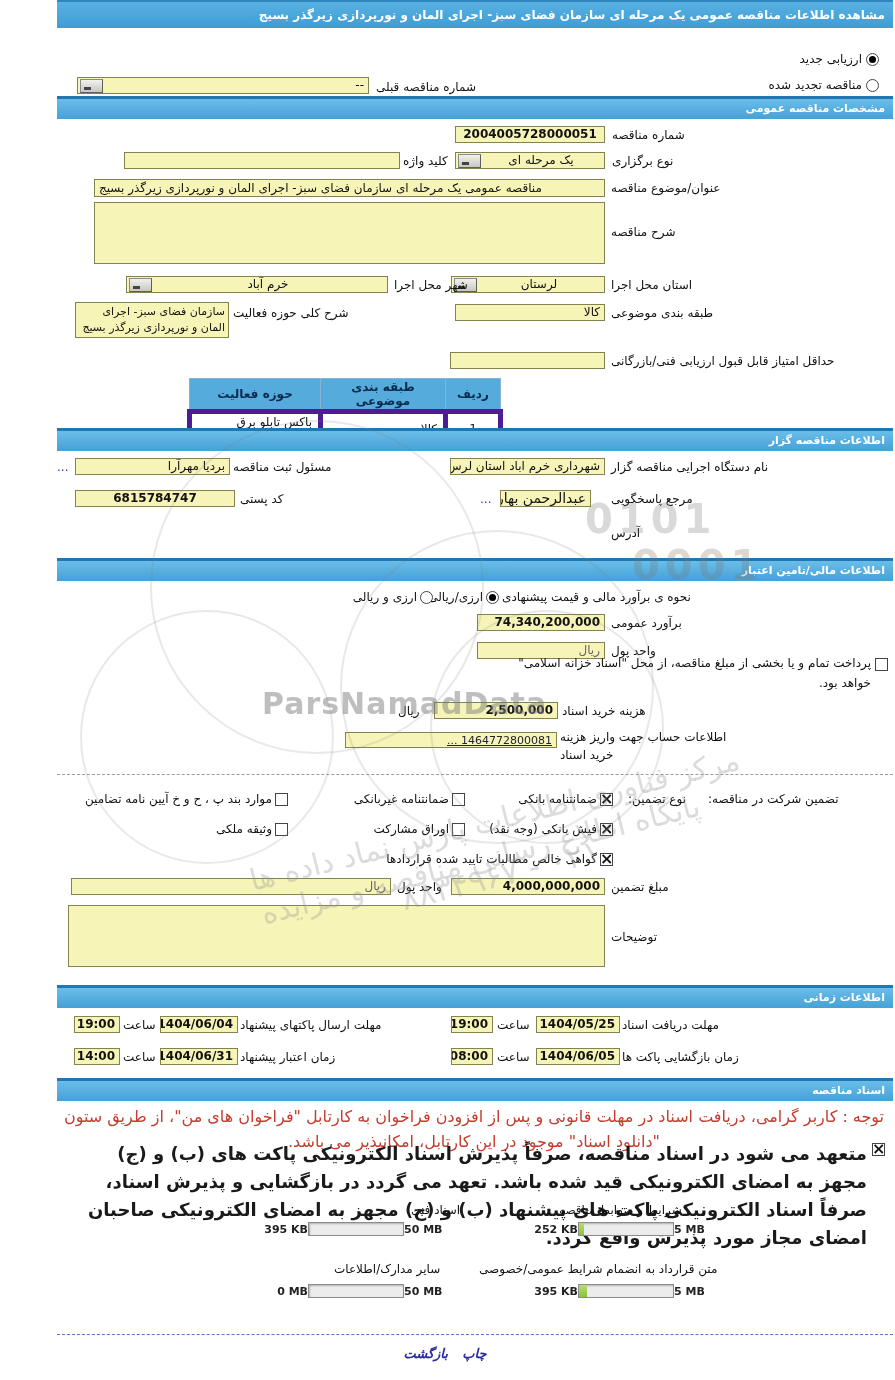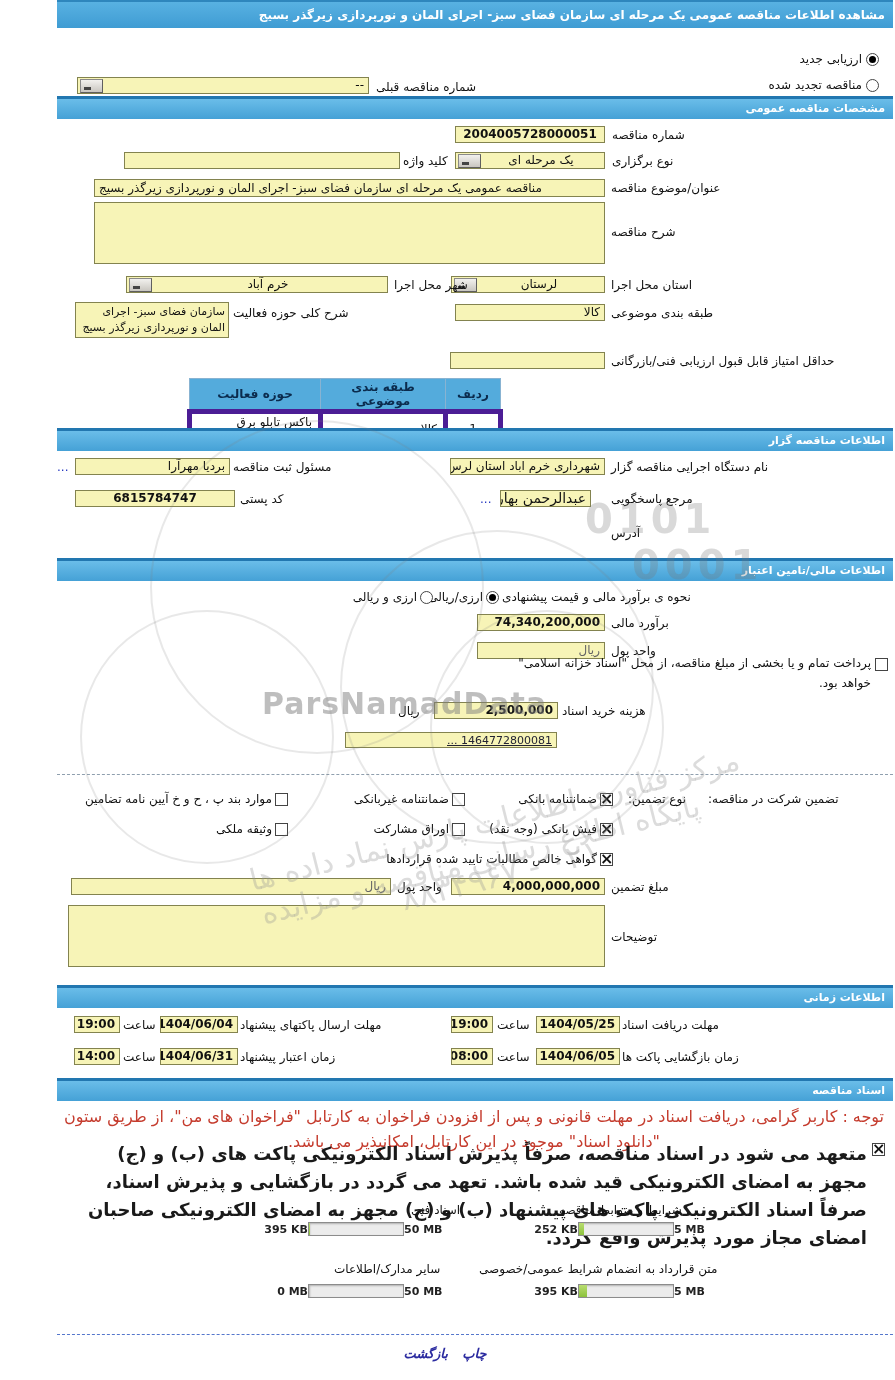--- a/index.html
+++ b/index.html
@@ -137,33 +137,37 @@
 
   <div class="secbar" style="top:558px">اطلاعات مالی/تامین اعتبار</div>
 
   <span class="lbl" style="left:502px;top:590px">نحوه ی برآورد مالی و قیمت پیشنهادی</span>
   <span class="radio on" style="left:486px;top:591px"></span>
   <span class="lbl" style="right:412px;top:590px">ارزی/ریالی</span>
   <span class="radio" style="left:420px;top:591px"></span>
   <span class="lbl" style="right:478px;top:590px">ارزی و ریالی</span>
 
   <div class="fld num" style="left:477px;top:614px;width:128px;text-align:right">74,340,200,000</div>
-  <span class="lbl" style="left:611px;top:616px">برآورد مالی</span>
+  <span class="lbl" style="left:611px;top:616px">برآورد عمومی</span>
 
   <div class="fld grey" style="left:477px;top:642px;width:128px;text-align:right">ریال</div>
   <span class="lbl" style="left:611px;top:644px">واحد پول</span>
 
   <span class="cb" style="left:875px;top:658px"></span>
   <span class="lbl" style="right:24px;top:656px">پرداخت تمام و یا بخشی از مبلغ مناقصه، از محل "اسناد خزانه اسلامی"</span>
   <span class="lbl" style="right:24px;top:676px">خواهد بود.</span>
 
   <span class="lbl" style="left:562px;top:704px">هزینه خرید اسناد</span>
   <div class="fld num" style="left:434px;top:702px;width:124px;text-align:right">2,500,000</div>
   <span class="lbl" style="left:398px;top:704px">ریال</span>
 
+  <div class="lbl" style="left:560px;top:728px;text-align:left;line-height:18px">
+    <span>اطلاعات حساب جهت واریز هزینه</span><br>
+    <span>خرید اسناد</span>
+  </div>
   <div class="fld" style="left:345px;top:732px;width:212px;height:16px;font-size:11px;text-align:right;text-decoration:underline;color:#223">1464772800081 ...</div>
 
   <div class="dash" style="top:774px"></div>
 
   <span class="lbl" style="left:708px;top:792px">تضمین شرکت در مناقصه:</span>
   <span class="lbl" style="left:628px;top:792px">نوع تضمین:</span>
 
   <span class="cb on" style="left:600px;top:793px"></span>
   <span class="lbl" style="right:298px;top:792px">ضمانتنامه بانکی</span>
   <span class="cb" style="left:452px;top:793px"></span>

